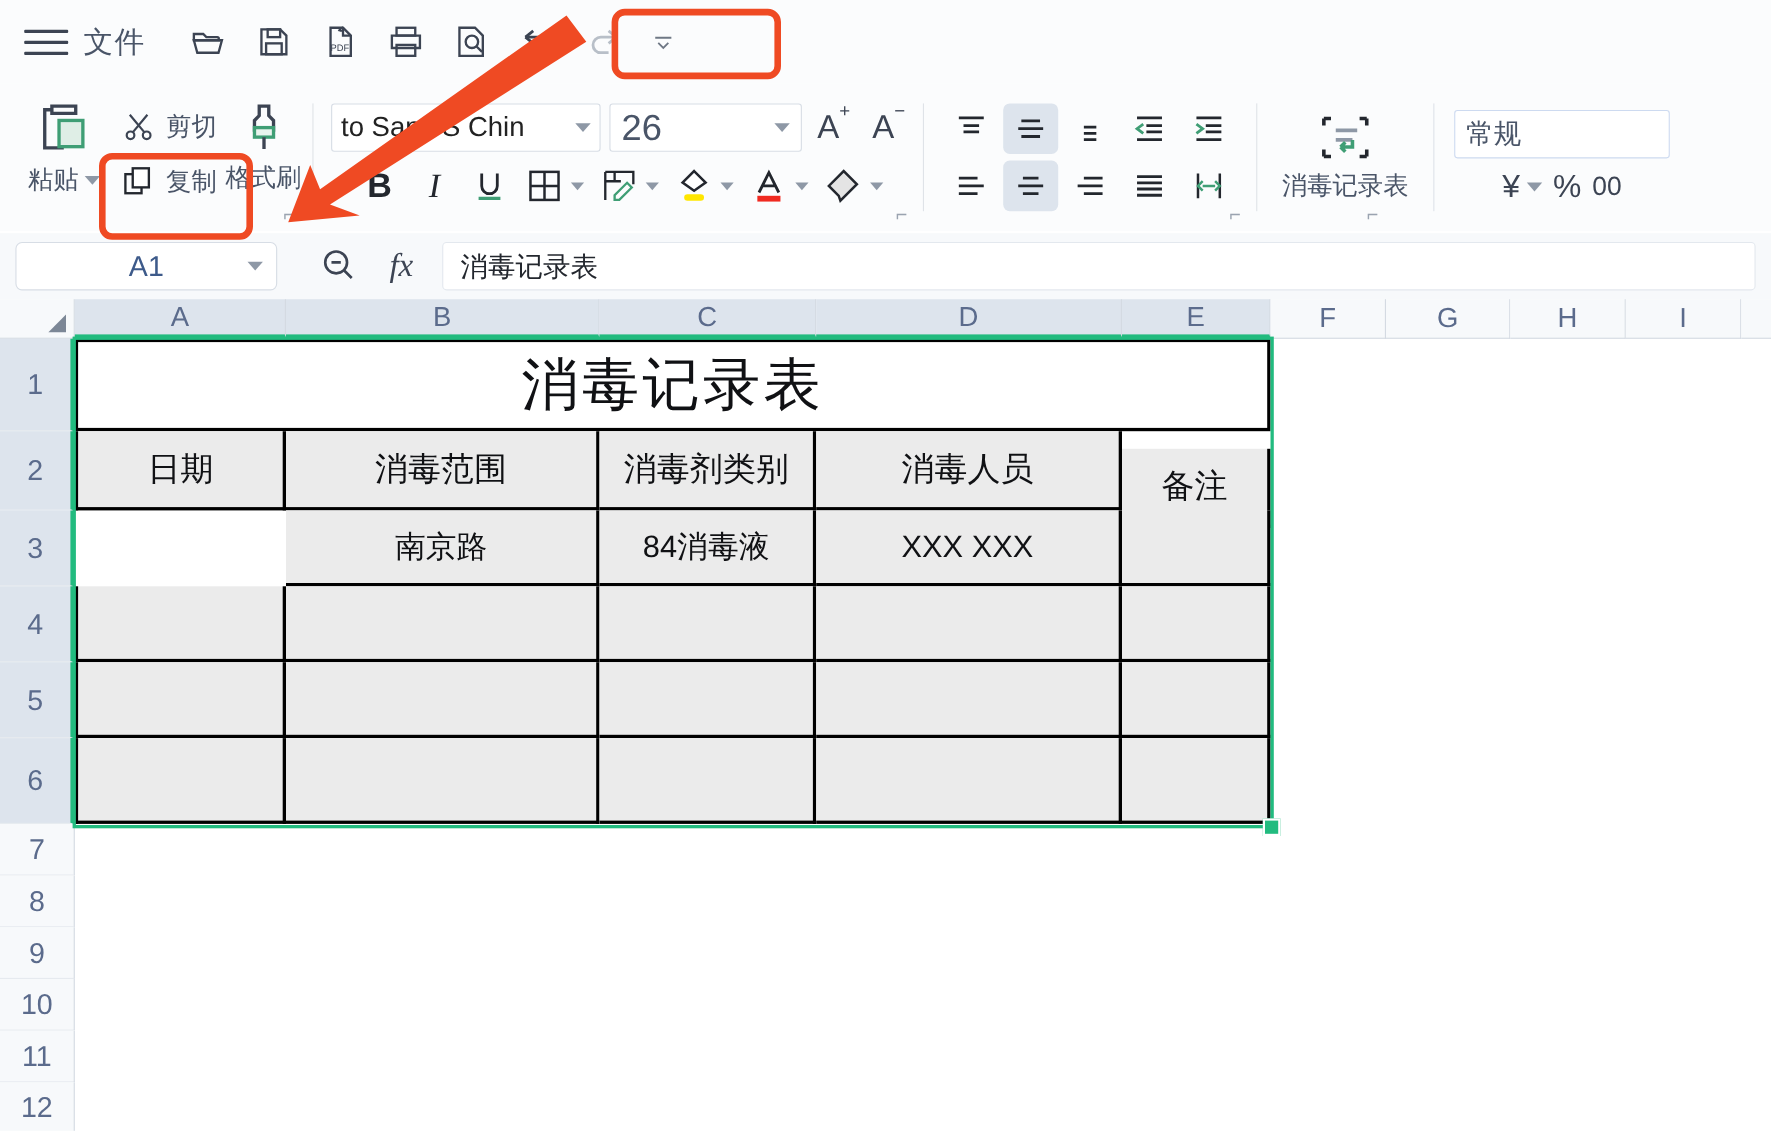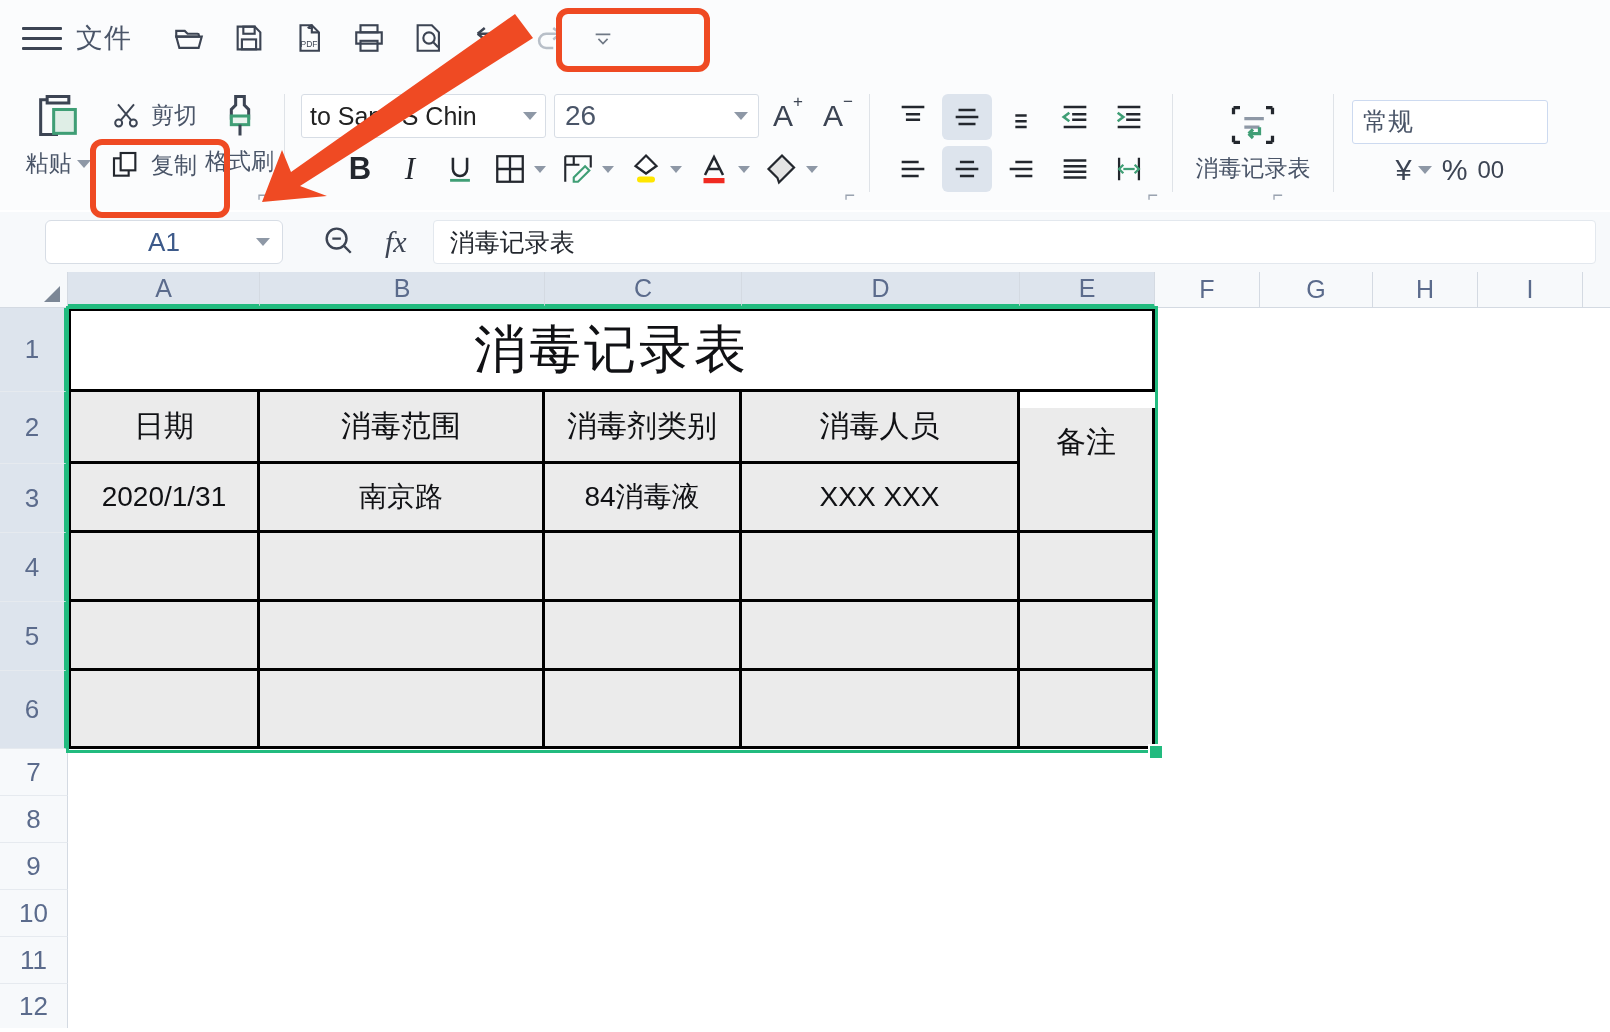--- a/index.html
+++ b/index.html
@@ -69,23 +69,23 @@
 
   
   .font-group { display: flex; flex-direction: column; justify-content: center; padding-left: 6px; gap: 8px; }
   .font-row1 { display: flex; align-items: center; gap: 8px; }
   .font-name-box {
     width: 245px; height: 44px; border: 1px solid #d7dde5; background: #fff;
     border-radius: 3px; display: flex; align-items: center; padding: 0 8px;
     font-size: 25px; color: #222; cursor: text; justify-content: space-between;
   }
   .font-size-box {
-    width: 205px; height: 44px; border: 1px solid #d7dde5; background: #fff;
+    width: 175px; height: 44px; border: 1px solid #d7dde5; background: #fff;
     border-radius: 3px; display: flex; align-items: center; padding: 0 10px;
-    font-size: 28px; color: #4a5568; cursor: text; justify-content: space-between;
+    font-size: 33px; color: #4a5568; cursor: text; justify-content: space-between;
   }
   .caret-sm { width: 0; height: 0; border-left: 7px solid transparent; border-right: 7px solid transparent;
               border-top: 8px solid #8e98a6; }
   .ab-btn { font-size: 30px; color: #3c4453; cursor: pointer; padding: 0 6px; position: relative; }
   .ab-btn sup { font-size: 17px; position: relative; top: -8px; }
   .font-row2 { display: flex; align-items: center; gap: 2px; }
   .ficon { width: 48px; height: 46px; display: flex; align-items: center; justify-content: center; cursor: pointer; }
   .ficon b { font-size: 31px; color: #23272e; }
   .ficon i { font-size: 31px; color: #23272e; font-family: "Liberation Serif", serif; }
   .dd-caret { width: 0; height: 0; border-left: 6px solid transparent; border-right: 6px solid transparent;
@@ -119,21 +119,21 @@
   }
   .num-row { display: flex; align-items: center; gap: 10px; }
   .num-btn { font-size: 29px; color: #3c4453; cursor: pointer; display:flex; align-items:center; }
 
   
   .launcher { position: absolute; bottom: 4px; font-size: 18px; color: #9aa3b0; cursor: pointer; }
 
   
   .formulabar {
     position: absolute; left: 0; top: 212px; width: 1610px; height: 60px;
-    background: #f7f9fb; display: flex; align-items: center; padding-left: 31px;
+    background: #f7f9fb; display: flex; align-items: center;
   }
   .namebox {
     margin-left: 14px; width: 238px; height: 44px; background: #fff;
     border: 1px solid #d7dde5; border-radius: 6px;
     display: flex; align-items: center; justify-content: center; position: relative;
     font-size: 26px; color: #3d5a8a; cursor: pointer;
   }
   .namebox .caret-sm { position: absolute; right: 12px; }
   .fb-icon { margin-left: 38px; cursor: pointer; }
   .fx { margin-left: 30px; font-size: 30px; color: #3c4453; font-family: "Liberation Serif", serif;
@@ -521,21 +521,20 @@
     <div class="rowhead" style="top:712px;height:44px;border-bottom:none;">12</div>
 
     <div class="cell title" style="left:68px;top:36px;width:1087px;height:84px;border-top:3px solid #000;border-left:3px solid #000;">消毒记录表</div>
 
     <div class="cell hdr" style="left:68px;top:120px;width:192px;height:72px;border-left:3px solid #000;">日期</div>
     <div class="cell hdr" style="left:260px;top:120px;width:285px;height:72px;">消毒范围</div>
     <div class="cell hdr" style="left:545px;top:120px;width:197px;height:72px;">消毒剂类别</div>
     <div class="cell hdr" style="left:742px;top:120px;width:278px;height:72px;">消毒人员</div>
     <div class="cell hdr" style="left:1020px;top:136px;width:135px;height:72px;">备注</div>
 
-    <div class="cell" style="left:68px;top:192px;width:192px;height:69px;border-left:3px solid #000;">2020/1/31</div>
     <div class="cell" style="left:260px;top:192px;width:285px;height:69px;">南京路</div>
     <div class="cell" style="left:545px;top:192px;width:197px;height:69px;">84消毒液</div>
     <div class="cell" style="left:742px;top:192px;width:278px;height:69px;">XXX XXX</div>
     <div class="cell" style="left:1020px;top:192px;width:135px;height:69px;"></div>
 
     <div class="cell" style="left:68px;top:261px;width:192px;height:69px;border-left:3px solid #000;"></div>
     <div class="cell" style="left:260px;top:261px;width:285px;height:69px;"></div>
     <div class="cell" style="left:545px;top:261px;width:197px;height:69px;"></div>
     <div class="cell" style="left:742px;top:261px;width:278px;height:69px;"></div>
     <div class="cell" style="left:1020px;top:261px;width:135px;height:69px;"></div>

